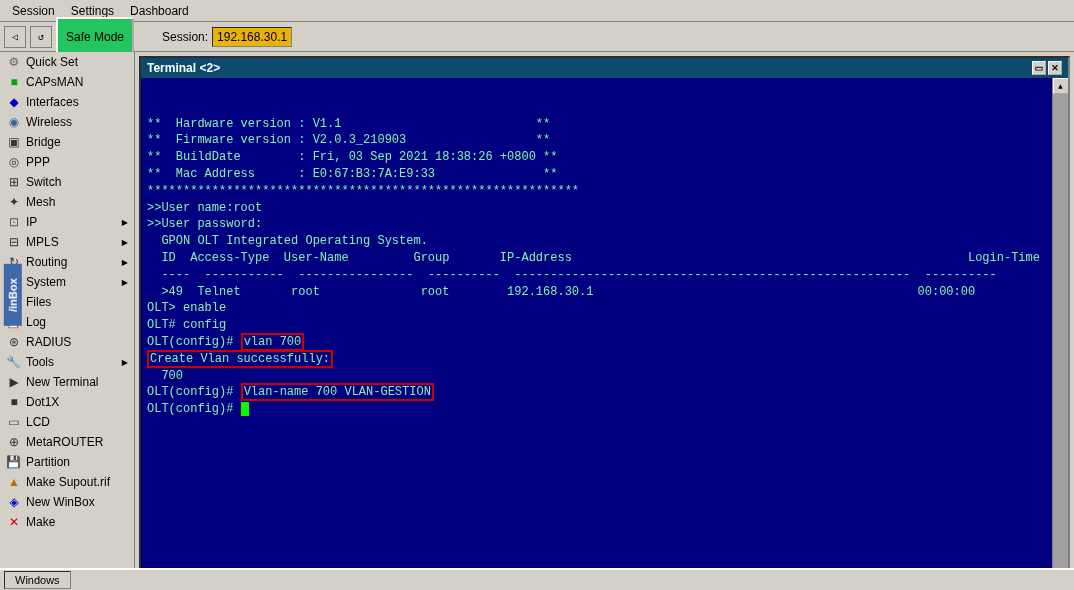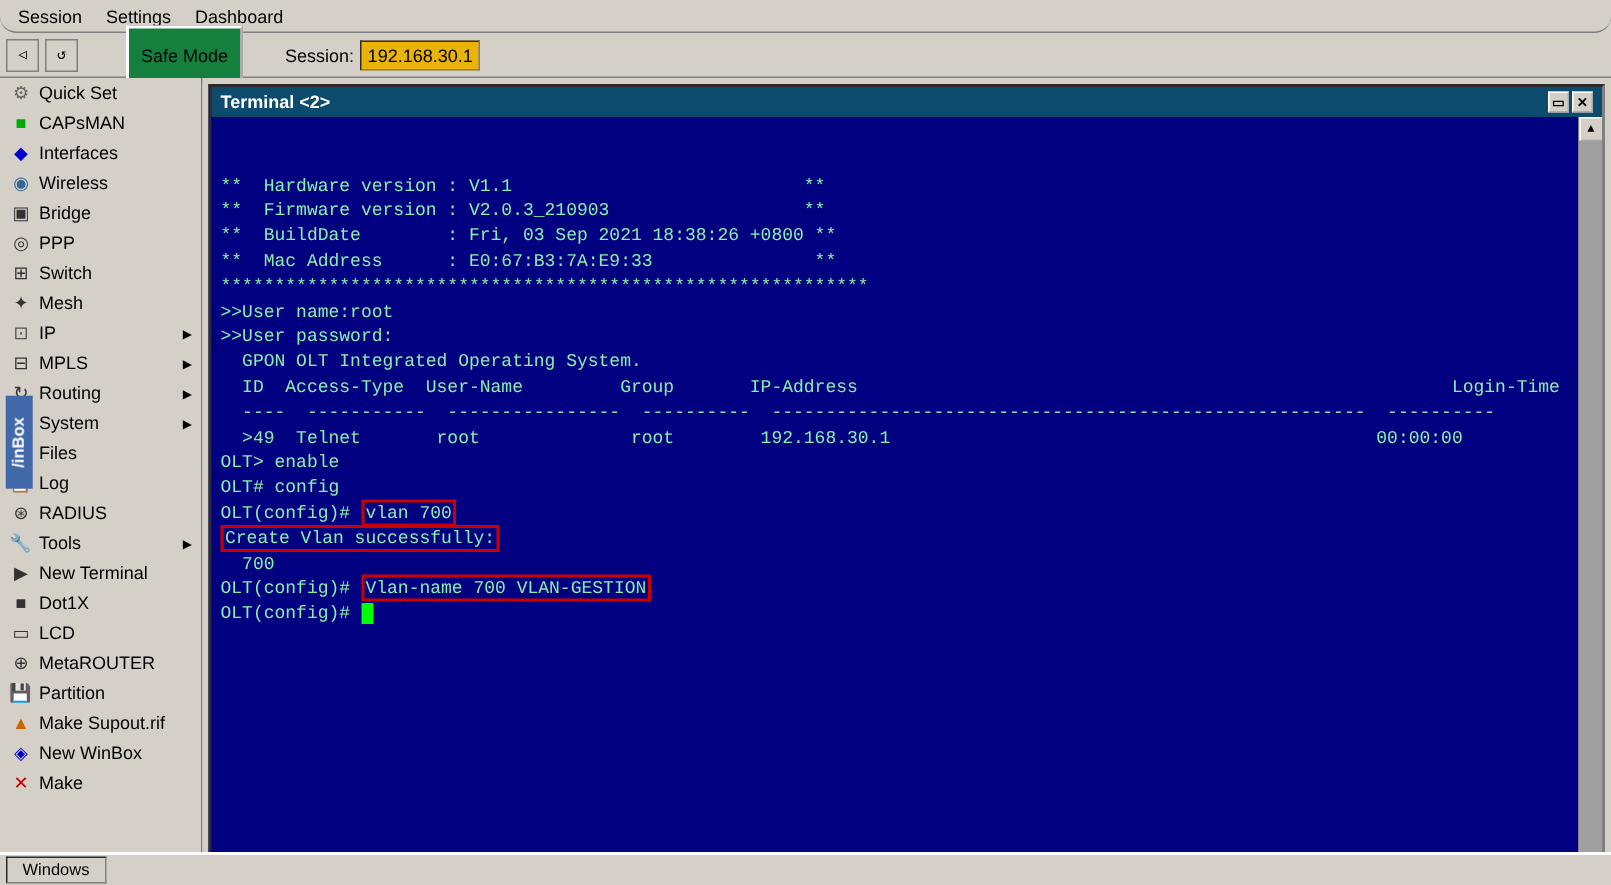--- a/index.html
+++ b/index.html
@@ -13,21 +13,20 @@
     }
 
     
     .menu-bar {
       background: #d4d0c8;
       height: 22px;
       display: flex;
       align-items: center;
       padding: 2px 4px;
       border-bottom: 1px solid #808080;
-      border-radius: 11px;
     }
     .menu-item {
       padding: 2px 8px;
       font-family: Arial, sans-serif;
       font-size: 12px;
       cursor: pointer;
     }
 
     
     .toolbar {
@@ -44,28 +43,27 @@
       height: 22px;
       background: #d4d0c8;
       border: 1px solid #808080;
       display: flex;
       align-items: center;
       justify-content: center;
       cursor: pointer;
       font-size: 10px;
     }
     .safe-mode-btn {
-      background: #15803d;
+      background: #22c55e;
       border: 2px outset #fff;
       padding: 2px 8px;
       font-family: Arial, sans-serif;
       font-size: 12px;
       cursor: pointer;
       height: 40px;
-      margin-left: 28px;
     }
     .session-label {
       font-family: Arial, sans-serif;
       font-size: 12px;
       margin-left: 24px;
     }
     .session-value {
       background: #eab308;
       border: 1px inset #808080;
       padding: 1px 4px;

